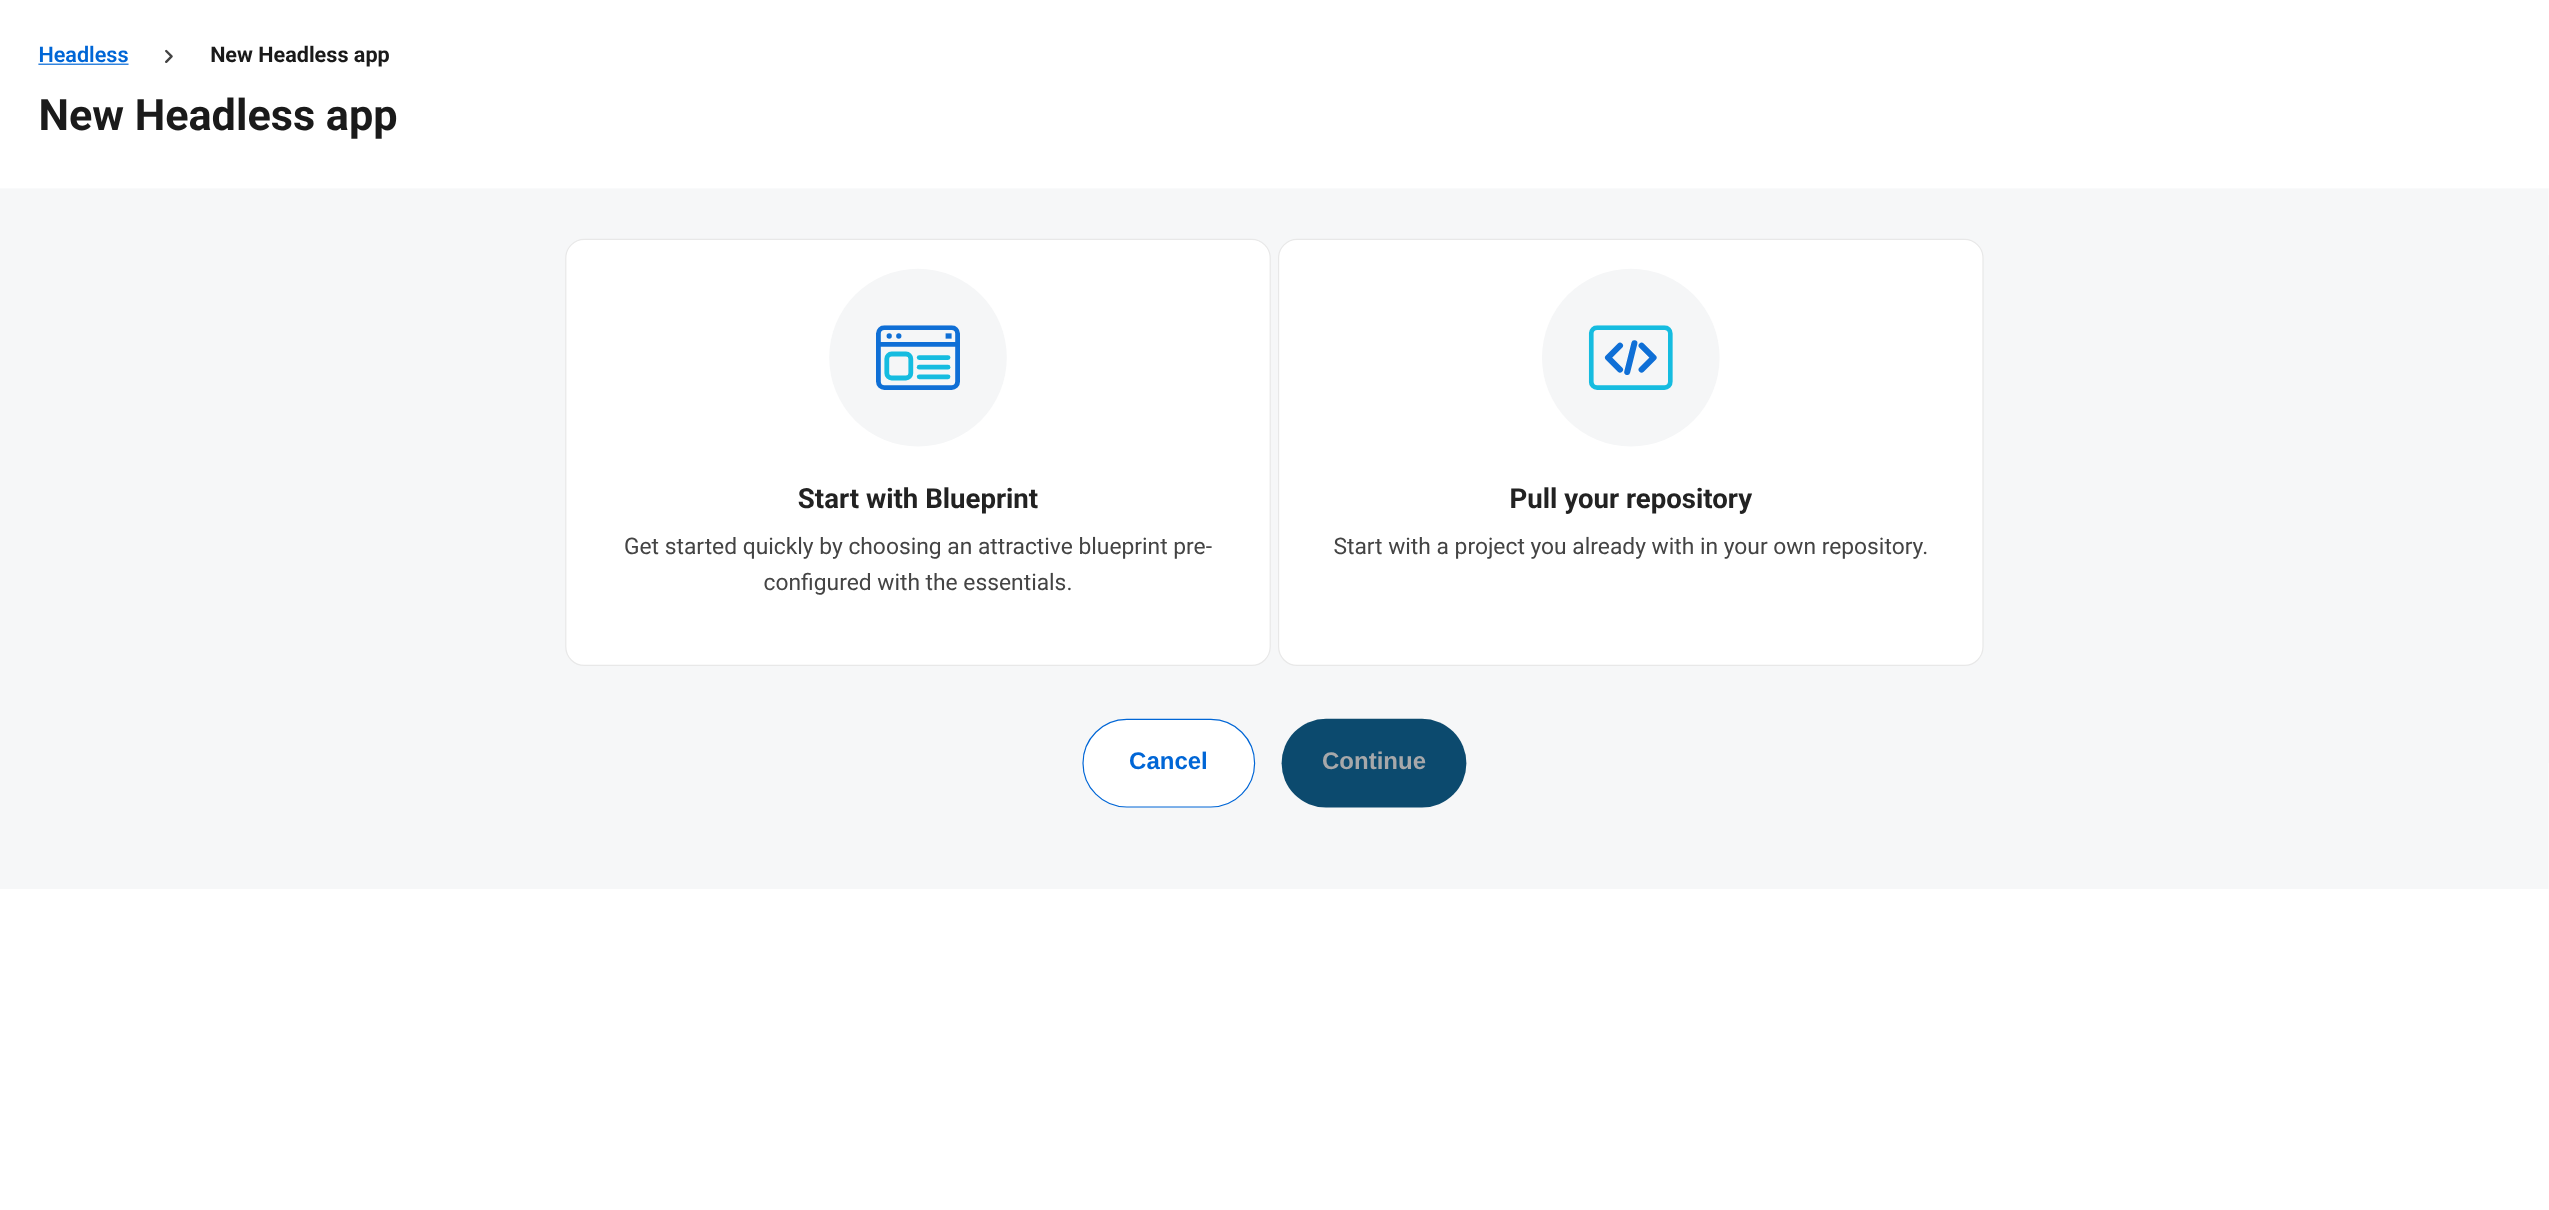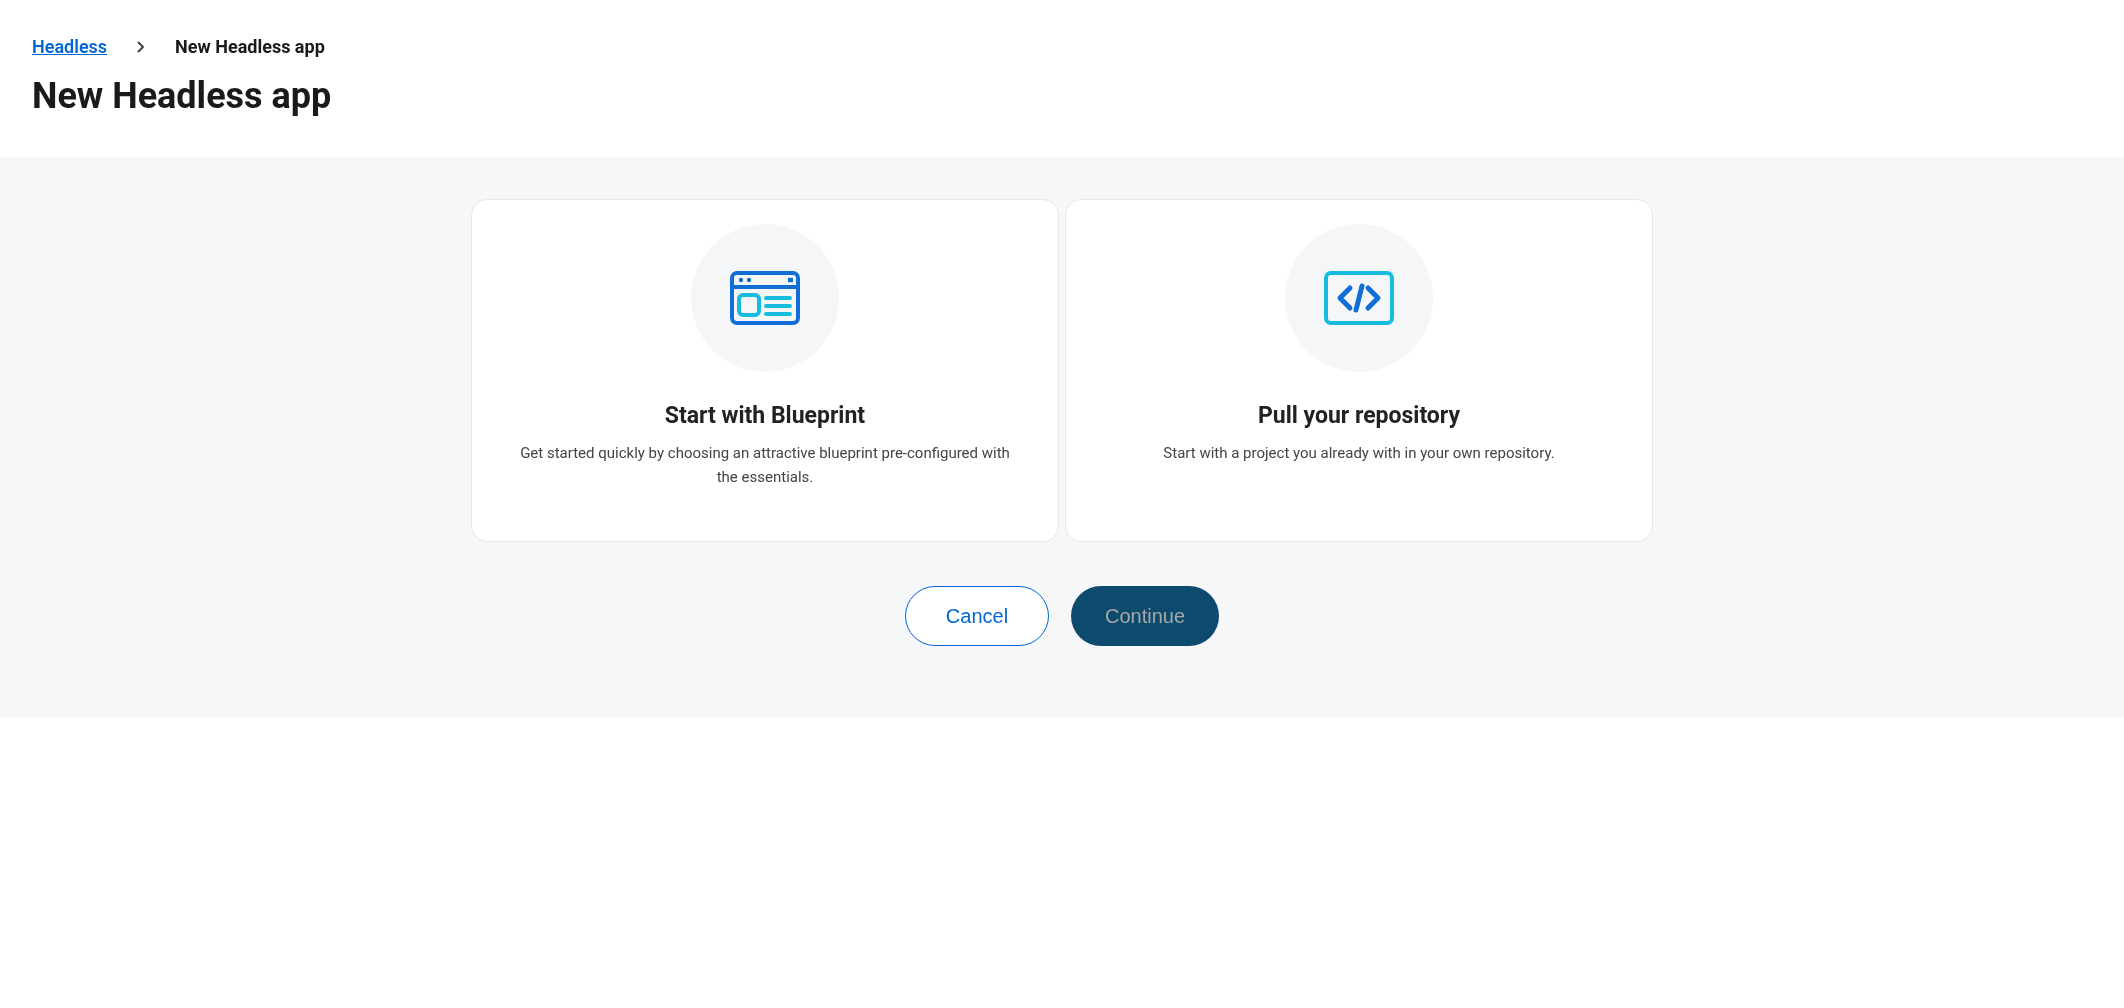--- a/index.html
+++ b/index.html
@@ -78,35 +78,35 @@
       justify-content: center;
       margin-bottom: 30px;
     }
     .card-title {
       font-size: 23px;
       font-weight: 700;
       color: #222;
       margin-bottom: 12px;
     }
     .card-desc {
-      font-size: 15px;
+      font-size: 19px;
       color: #444;
       line-height: 1.6;
     }
     .actions {
       display: flex;
       gap: 22px;
       justify-content: center;
     }
     .btn {
       padding: 0 34px;
-      height: 60px;
+      height: 74px;
       border-radius: 999px;
       font-size: 20px;
-      font-weight: 400;
+      font-weight: 700;
       border: none;
       cursor: pointer;
       display: inline-flex;
       align-items: center;
       justify-content: center;
       min-width: 144px;
     }
     .btn-cancel {
       background: #ffffff;
       color: #0066d6;

